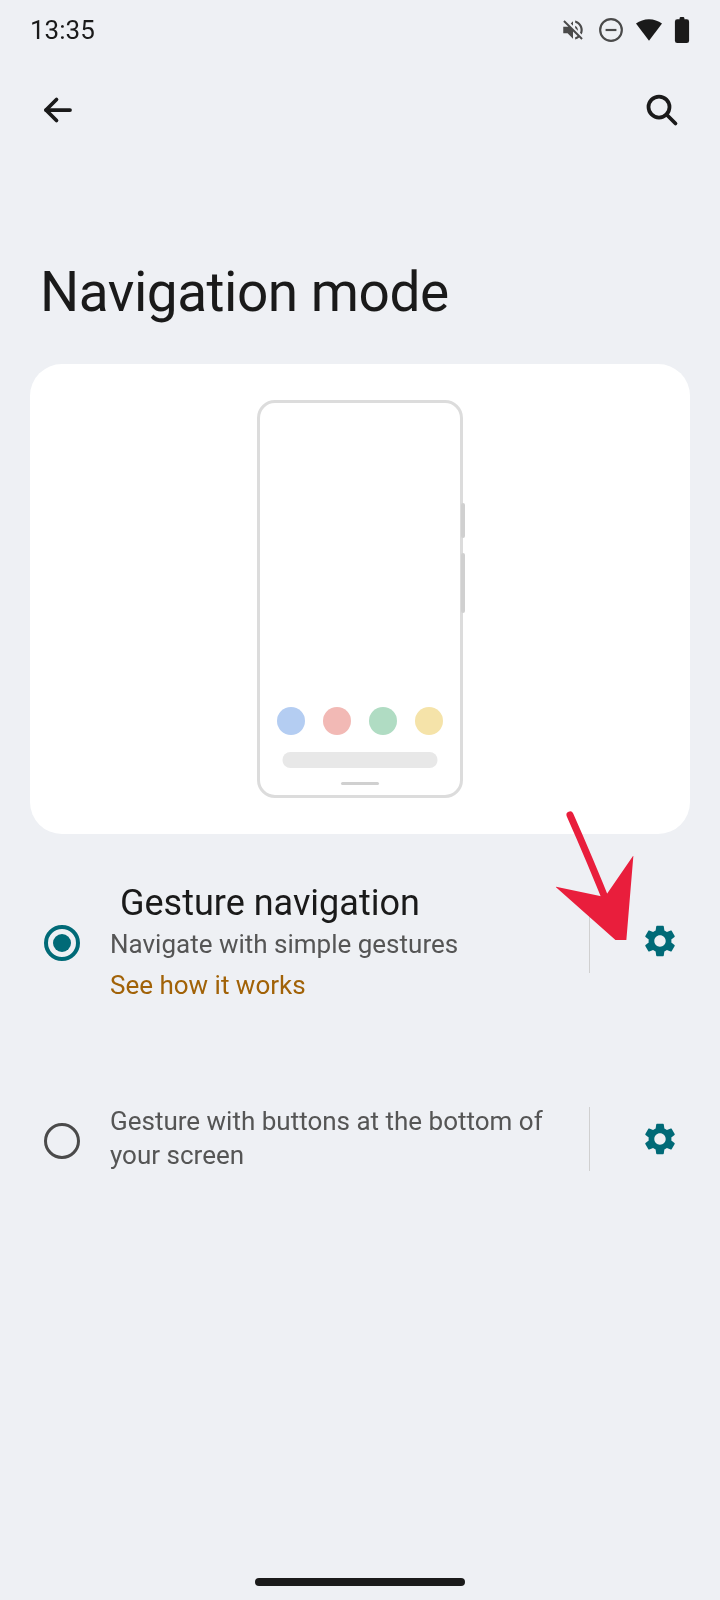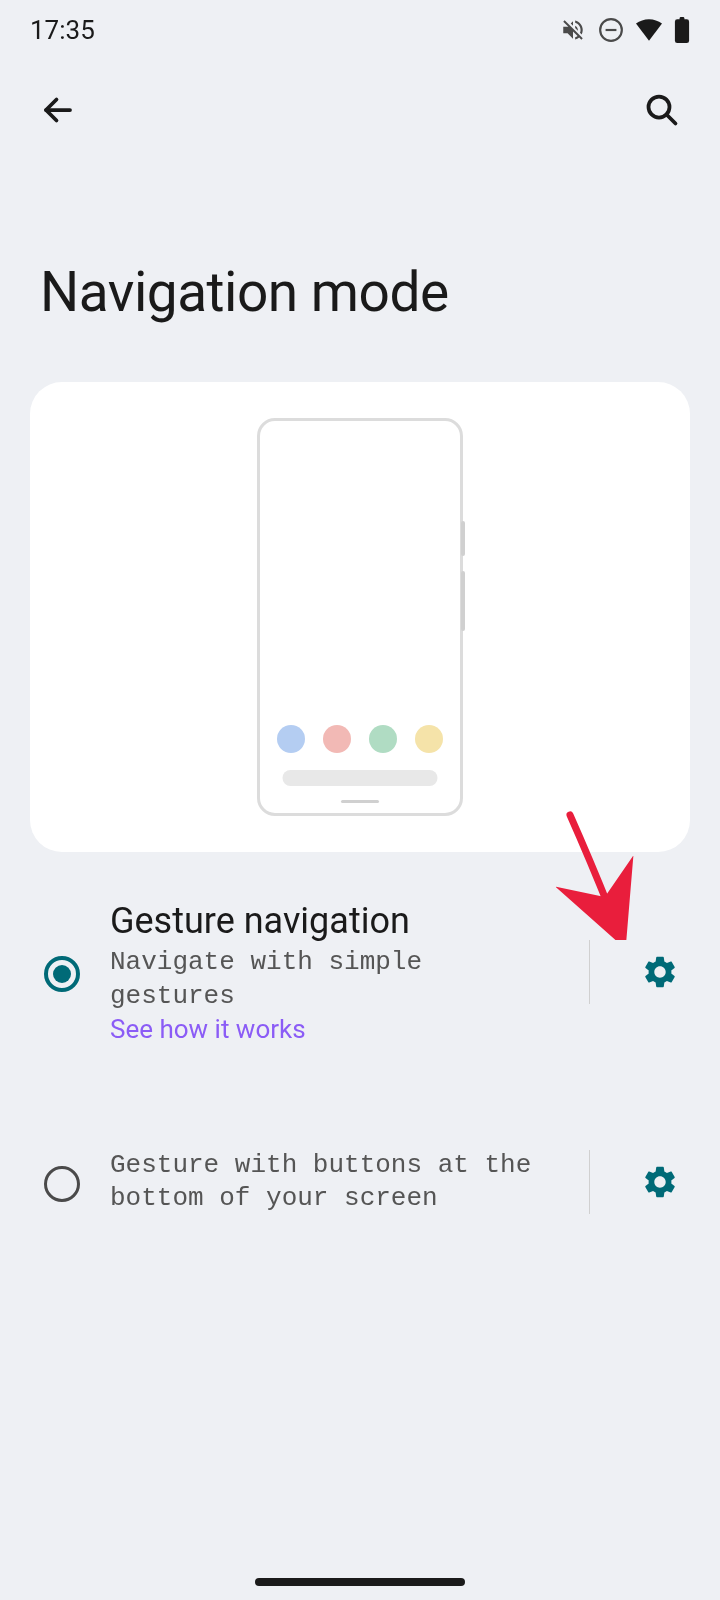--- a/index.html
+++ b/index.html
@@ -44,21 +44,21 @@
       height: 48px;
       display: flex;
       align-items: center;
       justify-content: center;
       cursor: pointer;
     }
     .page-title {
       font-size: 55px;
       font-weight: 400;
       color: #1a1a1a;
-      padding: 100px 40px 58px;
+      padding: 100px 40px 40px;
       letter-spacing: -0.5px;
     }
     .preview-card {
       background: white;
       border-radius: 32px;
       margin: 0 30px 28px;
       padding: 40px;
       display: flex;
       align-items: center;
       justify-content: center;
@@ -158,31 +158,31 @@
       border: 3px solid #4a4a4a;
     }
     .option-text {
       flex: 1;
     }
     .option-title {
       font-size: 36px;
       color: #1a1a1a;
       font-weight: 400;
       margin-bottom: 4px;
+      margin-left: 10px;
     }
     .option-subtitle {
       font-size: 26px;
       color: #555;
       line-height: 1.3;
-      font-family: Liberation Mono, monospace;
     }
     .option-link {
       font-size: 26px;
-      color: #8b5cf6;
-      margin-top: 0;
+      color: #a16207;
+      margin-top: 8px;
     }
     .divider {
       width: 1px;
       height: 64px;
       background: #d0d0d0;
       margin: 0 10px;
     }
     .gear-btn {
       width: 60px;
       height: 60px;
@@ -208,21 +208,21 @@
       width: 210px;
       height: 8px;
       background: #1a1a1a;
       border-radius: 4px;
     }
   </style>
 </head>
 <body>
 
 <div class="status-bar">
-  <span class="status-time">17:35</span>
+  <span class="status-time">13:35</span>
   <div class="status-icons">
     <svg width="26" height="26" viewBox="0 0 24 24" fill="#4a4a4a">
       <path d="M16.5 12c0-1.77-1.02-3.29-2.5-4.03v2.21l2.45 2.45c.03-.2.05-.41.05-.63zm2.5 0c0 .94-.2 1.82-.54 2.64l1.51 1.51C20.63 14.91 21 13.5 21 12c0-4.28-2.99-7.86-7-8.77v2.06c2.89.86 5 3.54 5 6.71zM4.27 3L3 4.27 7.73 9H3v6h4l5 5v-6.73l4.25 4.25c-.67.52-1.42.93-2.25 1.18v2.06c1.38-.31 2.63-.95 3.69-1.81L19.73 21 21 19.73l-9-9L4.27 3zM12 4L9.91 6.09 12 8.18V4z"></path>
     </svg>
     <svg width="26" height="26" viewBox="0 0 24 24" fill="none" stroke="#4a4a4a" stroke-width="2">
       <circle cx="12" cy="12" r="10"></circle>
       <line x1="7" y1="12" x2="17" y2="12"></line>
     </svg>
     <svg width="26" height="22" viewBox="0 0 24 20" fill="#1a1a1a">
       <path d="M12 20L0 4C3.5 1.5 7.5 0 12 0s8.5 1.5 12 4L12 20z"></path>

